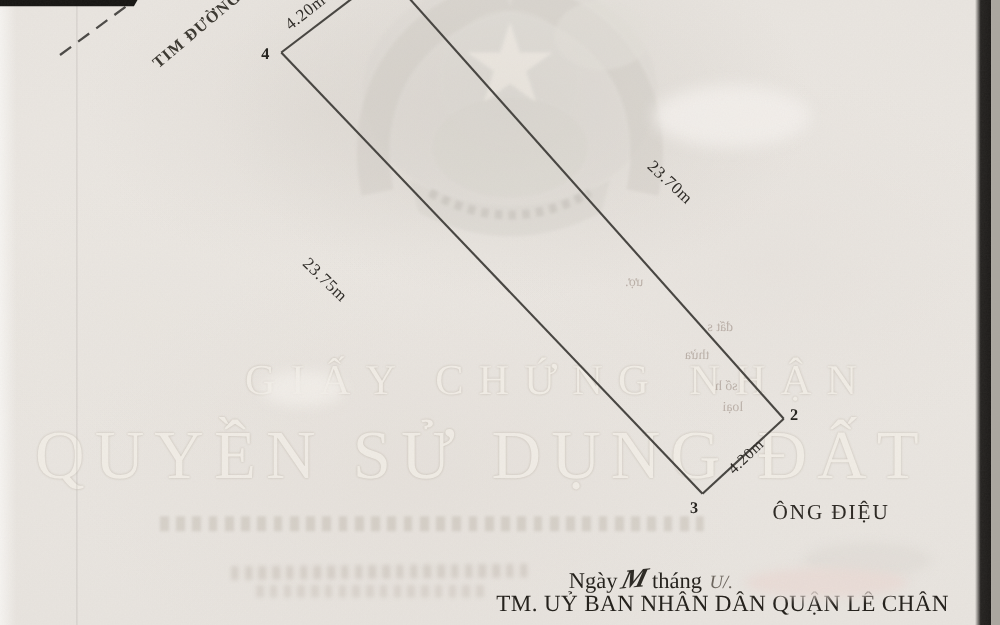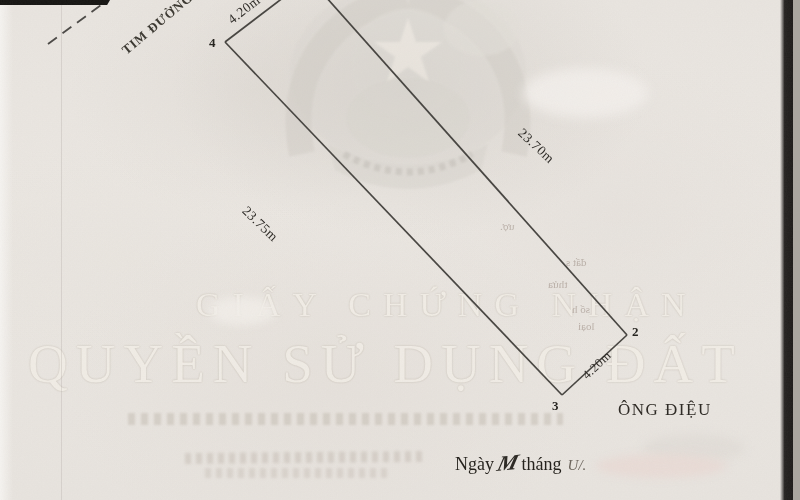--- a/index.html
+++ b/index.html
@@ -102,20 +102,21 @@
   <div class="abs lbl dim dim-top">4.20m</div>
   <div class="abs lbl dim dim-right">23.70m</div>
   <div class="abs lbl dim dim-left">23.75m</div>
   <div class="abs lbl dim dim-bottom">4.20m</div>
   <div class="abs corner" style="left:209px;top:35px;">4</div>
   <div class="abs corner" style="left:632px;top:324px;">2</div>
   <div class="abs corner" style="left:552px;top:398px;">3</div>
   <div class="abs neighbor">ÔNG ĐIỆU</div>
 
   <div class="abs footer-date"><span>Ngày</span><span class="hand-day">M</span><span>tháng</span><span class="hand-month">U/.</span></div>
+  <div class="abs footer-auth">TM. UỶ BAN NHÂN DÂN QUẬN LÊ CHÂN</div>
 
   <div class="abs blob blob-tr"></div>
   <div class="abs blob blob-ml"></div>
   <div class="abs blob blob-fa"></div>
   <div class="abs blob blob-fb"></div>
 
   <div class="abs fold-line"></div>
   <div class="abs edge-left"></div>
   <div class="abs edge-right-dark"></div>
   <div class="abs edge-right-gray"></div>

